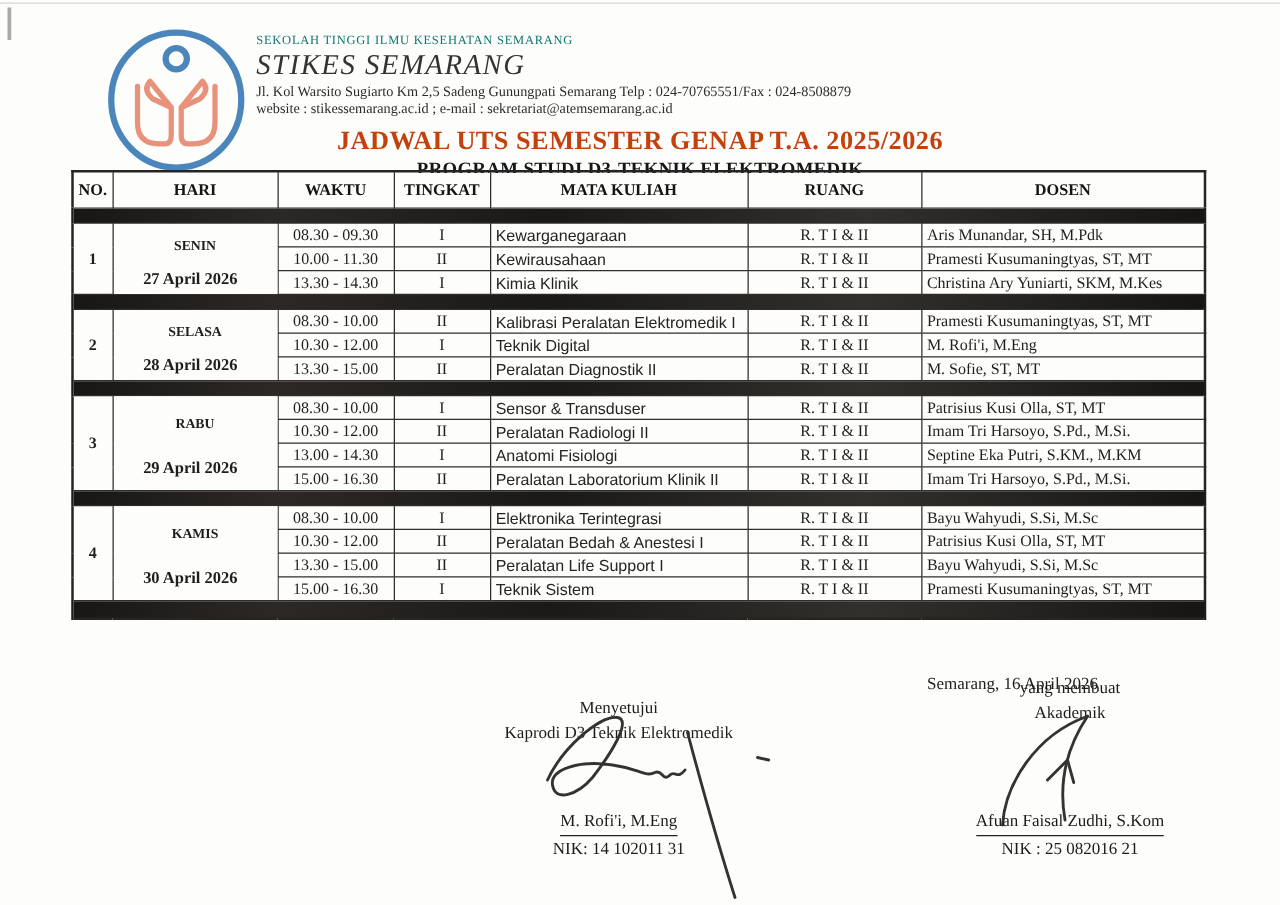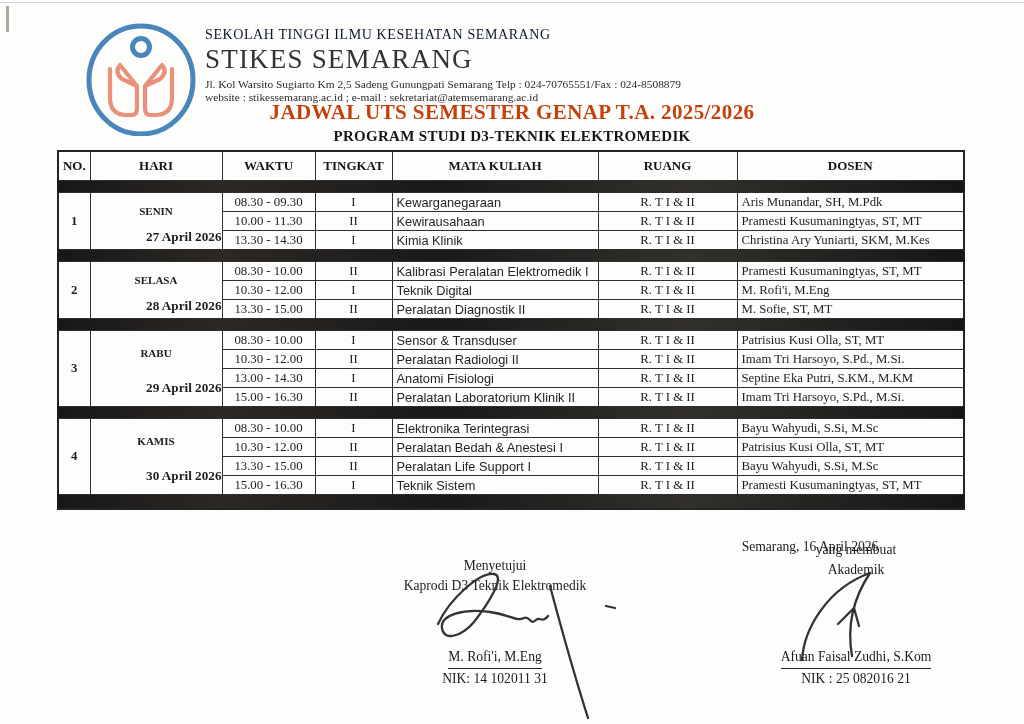--- a/index.html
+++ b/index.html
@@ -4,40 +4,40 @@
 <style>
   html,body{margin:0;padding:0;background:#e8e8e8;}
   .page{position:relative;width:1024px;height:724px;background:#fdfdfc;overflow:hidden;
         font-family:"Liberation Serif", serif;color:#1e1e1e;}
   .scan-top{position:absolute;top:2px;left:0;width:100%;height:1px;background:#d5d5d3;}
   .scan-corner{position:absolute;top:6px;left:6px;width:3px;height:26px;background:#a9a9a6;}
 
   
   .logo{position:absolute;left:84px;top:22px;width:114px;height:114px;}
   .lh{position:absolute;left:205px;top:27px;white-space:nowrap;}
-  .lh-1{font-size:14px;letter-spacing:.6px;color:#0f172a;}
-  .lh-name{font-size:27px;letter-spacing:1.2px;color:#333;margin-top:1px;}
+  .lh-1{font-size:10px;letter-spacing:.6px;color:#0f766e;}
+  .lh-name{font-size:23px;letter-spacing:1.2px;color:#333;margin-top:1px;font-style:italic;}
   .lh-addr{font-size:11.4px;color:#2c2c2c;margin-top:3px;}
   .lh-web{font-size:11.4px;color:#2c2c2c;margin-top:1px;}
 
   
   .titles{position:absolute;left:0;top:100px;width:1024px;text-align:center;}
   .t1{font-size:21px;font-weight:bold;letter-spacing:.4px;color:#c2410c;}
   .t2{font-size:15px;font-weight:bold;letter-spacing:.3px;color:#161616;margin-top:3px;}
 
   
-  table.sched{position:absolute;left:57px;top:150px;width:906px;border-collapse:collapse;
+  table.sched{position:absolute;left:57px;top:136px;width:906px;border-collapse:collapse;
               table-layout:fixed;border:2px solid #242424;}
   .sched th,.sched td{border:1px solid #2e2e2e;padding:0;overflow:hidden;}
   .sched th{height:28px;font-size:13px;font-weight:bold;text-align:center;color:#141414;background:#fdfdfc;}
   tr.row td{height:18px;font-size:12.8px;background:#fdfdfc;}
   td.no{text-align:center;font-weight:bold;font-size:13px;}
   td.hari{position:relative;}
   .day{position:absolute;top:12px;left:0;right:0;text-align:center;font-weight:bold;font-size:11px;}
-  .date{position:absolute;bottom:4px;left:0;right:0;text-align:right;font-weight:bold;font-size:13.2px;}
+  .date{position:absolute;bottom:4px;left:0;right:0;text-align:left;font-weight:bold;font-size:13.2px;padding-left:24px;}
   td.hari.g4 .day{top:16px;}
   td.hari.g4 .date{bottom:10px;}
   td.waktu{text-align:center;}
   td.tingkat{text-align:center;}
   td.mk{font-family:"Liberation Sans", sans-serif;font-size:11.4px;padding-left:4px;color:#242424;}
   td.ruang{text-align:center;}
   td.dosen{padding-left:4px;}
   tr.band td{height:11px;border-left:2px solid #1c1c1c;border-right:2px solid #1c1c1c;
     background:linear-gradient(90deg,#181716,#2c2825 18%,#1a1918 42%,#32302c 70%,#161514 100%);}
   tr.band.last td{height:13px;}

